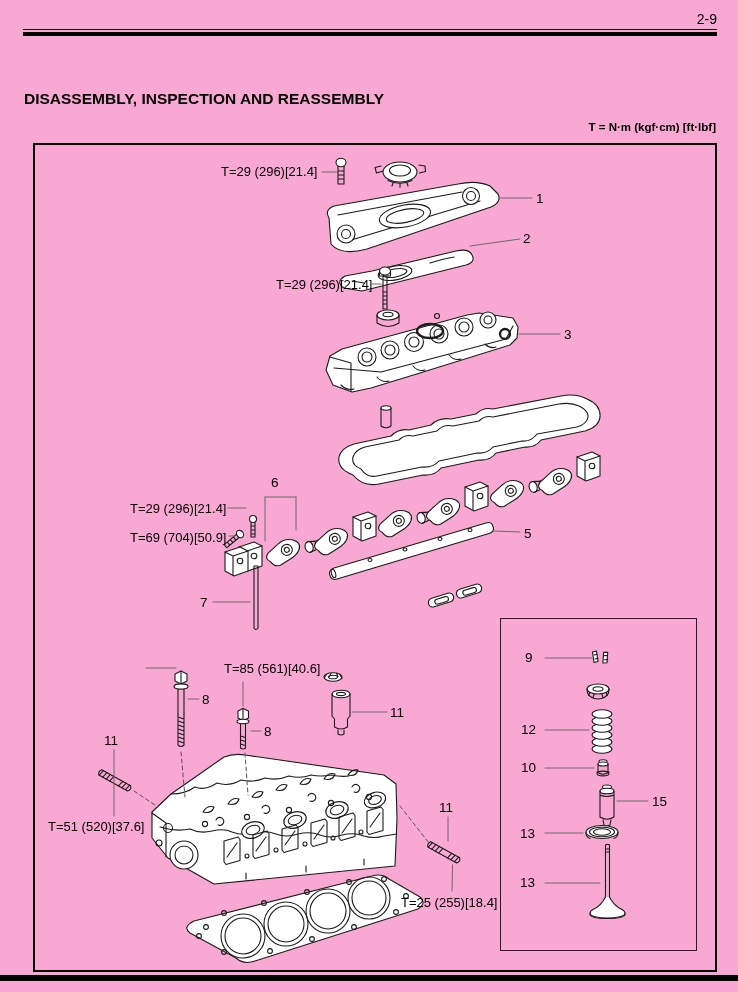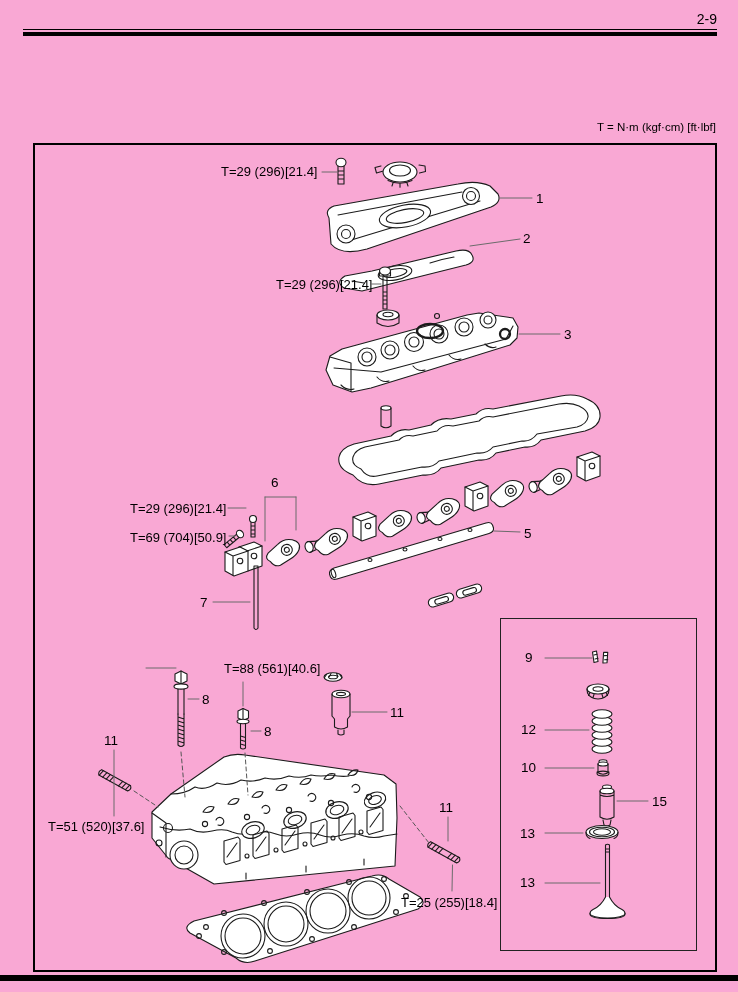--- a/index.html
+++ b/index.html
@@ -3,21 +3,21 @@
 <meta charset="utf-8">
 <style>
   html,body{margin:0;padding:0;background:#fff;}
   .page{position:relative;width:738px;height:992px;background:#f9a8d4;overflow:hidden;
         font-family:"Liberation Sans",sans-serif;color:#000;}
   .pageno{position:absolute;right:21px;top:11px;font-size:14px;}
   .rule-thin{position:absolute;left:23px;top:29px;width:694px;height:1px;background:#000;}
   .rule-thick{position:absolute;left:23px;top:32px;width:694px;height:4px;background:#000;}
   .hdr-title{position:absolute;left:24px;top:46px;font-size:19px;font-weight:bold;letter-spacing:.2px;}
   .hdr-sub{position:absolute;left:24px;top:90px;font-size:15.5px;font-weight:bold;}
-  .legend{position:absolute;right:22px;top:121px;font-size:11.5px;}
+  .legend{position:absolute;right:22px;top:121px;font-size:11.5px;font-weight:bold;}
   .frame{position:absolute;left:33px;top:143px;width:684px;height:829px;
          border:2px solid #000;box-sizing:border-box;}
   .inset{position:absolute;left:500px;top:618px;width:197px;height:333px;
          border:1.5px solid #222;box-sizing:border-box;}
   .botbar{position:absolute;left:0;top:975px;width:738px;height:6px;background:#000;}
   svg.draw{position:absolute;left:0;top:0;}
   svg.draw *{fill:none;stroke:#1b1b1b;stroke-width:1.1;stroke-linecap:round;stroke-linejoin:round;}
   svg.draw .wfill{fill:#fff;}
   svg.draw .leader path{stroke:#6b6b6b;stroke-width:1;}
   svg.draw .dash path{stroke:#555;stroke-width:1;stroke-dasharray:4 3;}
@@ -28,20 +28,21 @@
   .note .ord{display:inline-block;width:33px;}
 </style>
 </head>
 <body>
 
 <div class="page">
 
   <div class="pageno">2-9</div>
   <div class="rule-thin"></div>
   <div class="rule-thick"></div>
+  <div class="hdr-sub">DISASSEMBLY, INSPECTION AND REASSEMBLY</div>
   <div class="legend">T = N·m (kgf·cm) [ft·lbf]</div>
 
   <div class="frame"></div>
   <div class="inset"></div>
   <div class="botbar"></div>
 
   <svg class="draw" width="738" height="992" viewBox="0 0 738 992">
     <defs>
       <g id="rkr">
         <path class="wfill" d="M-17,8 Q-23,4 -18,-1 L-7,-8 Q0,-13 8,-10 Q17,-6 13,1 Q10,6 2,9 L-8,13 Q-14,14 -17,8 Z"></path>
@@ -369,21 +370,21 @@
   <div class="lbl callout" style="left:523px;top:231px">2</div>
   <div class="lbl" style="left:276px;top:277px">T=29 (296)[21.4]</div>
   <div class="lbl callout" style="left:564px;top:327px">3</div>
   <div class="lbl callout" style="left:271px;top:475px">6</div>
   <div class="lbl" style="left:130px;top:501px">T=29 (296)[21.4]</div>
   <div class="lbl" style="left:130px;top:530px">T=69 (704)[50.9]</div>
   <div class="lbl callout" style="left:524px;top:526px">5</div>
   <div class="lbl callout" style="left:200px;top:595px">7</div>
 
 
-  <div class="lbl" style="left:224px;top:661px">T=88 (561)[40.6]</div>
+  <div class="lbl" style="left:224px;top:661px">T=85 (561)[40.6]</div>
   <div class="lbl callout" style="left:202px;top:692px">8</div>
   <div class="lbl callout" style="left:264px;top:724px">8</div>
   <div class="lbl callout" style="left:390px;top:705px">11</div>
   <div class="lbl callout" style="left:104px;top:733px">11</div>
   <div class="lbl" style="left:48px;top:819px">T=51 (520)[37.6]</div>
   <div class="lbl callout" style="left:439px;top:800px">11</div>
   <div class="lbl" style="left:401px;top:895px">T=25 (255)[18.4]</div>
 
   <div class="lbl callout" style="left:525px;top:650px">9</div>
   <div class="lbl callout" style="left:521px;top:722px">12</div>

